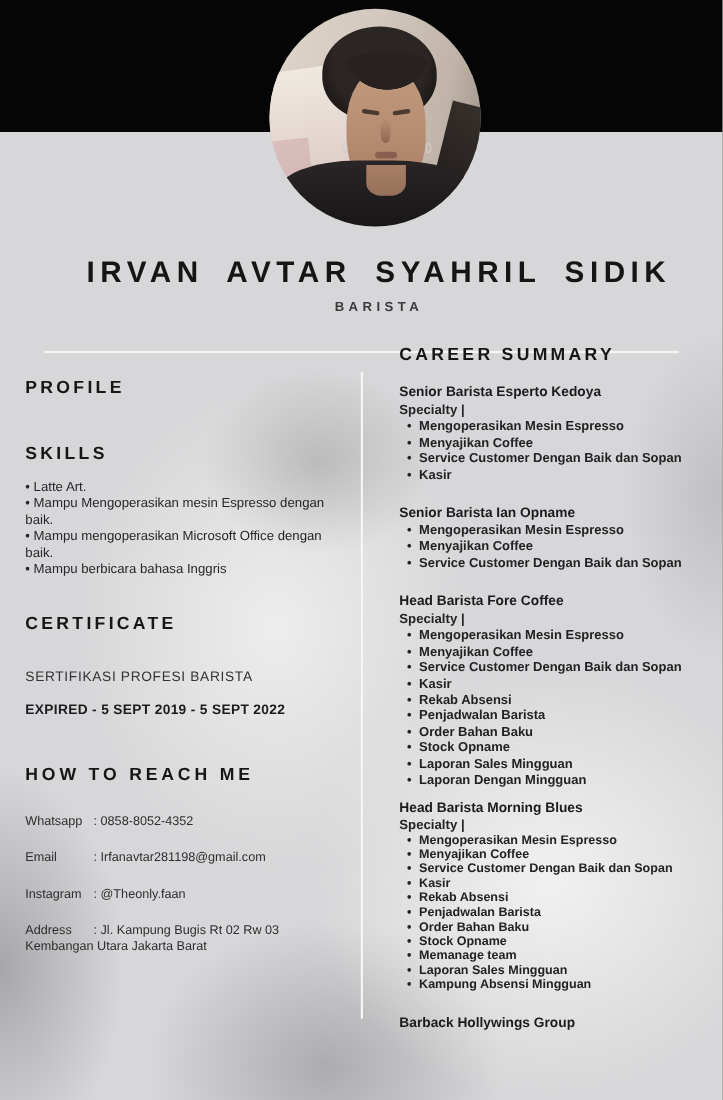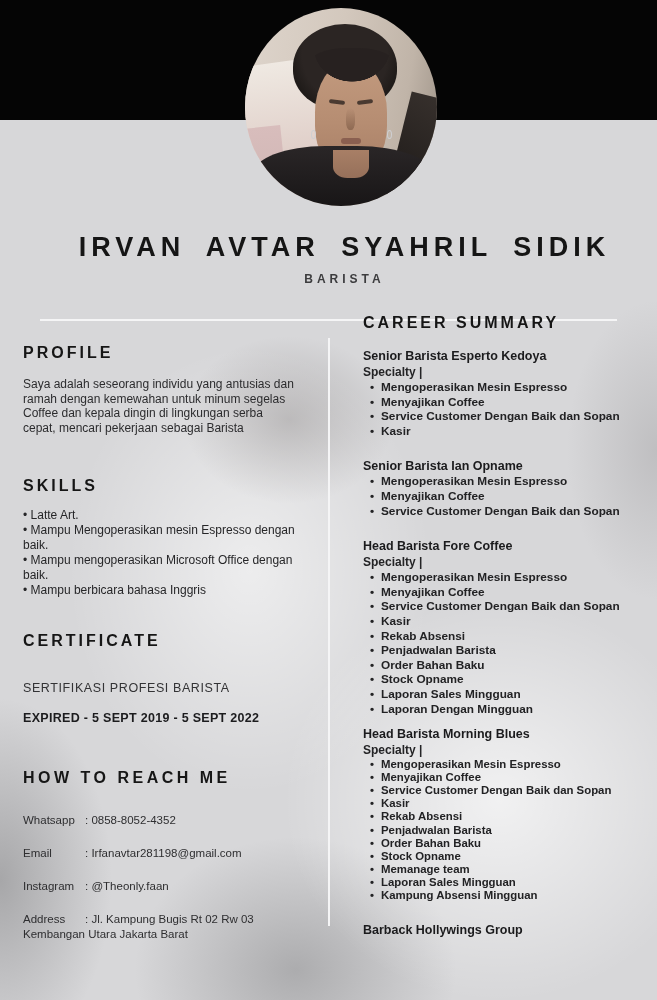--- a/index.html
+++ b/index.html
@@ -129,21 +129,20 @@
   <div class="name-block">
     <h1 class="person-name">IRVAN AVTAR SYAHRIL SIDIK</h1>
     <div class="person-title">BARISTA</div>
   </div>
 
   <div class="hrule"></div>
   <div class="vrule"></div>
 
   <div class="col-left">
     <div class="sec-heading first">PROFILE</div>
-    <p class="profile-text">Saya adalah seseorang individu yang antusias dan ramah dengan kemewahan untuk minum segelas Coffee dan kepala dingin di lingkungan serba cepat, mencari pekerjaan sebagai Barista</p>
 
     <div class="sec-heading skills-heading">SKILLS</div>
     <div class="skills-list">
         <div class="skill-line">• Latte Art.</div>
         <div class="skill-line">• Mampu Mengoperasikan mesin Espresso dengan baik.</div>
         <div class="skill-line">• Mampu mengoperasikan Microsoft Office dengan baik.</div>
         <div class="skill-line">• Mampu berbicara bahasa Inggris</div>
       </div>
 
     <div class="sec-heading cert-heading">CERTIFICATE</div>

